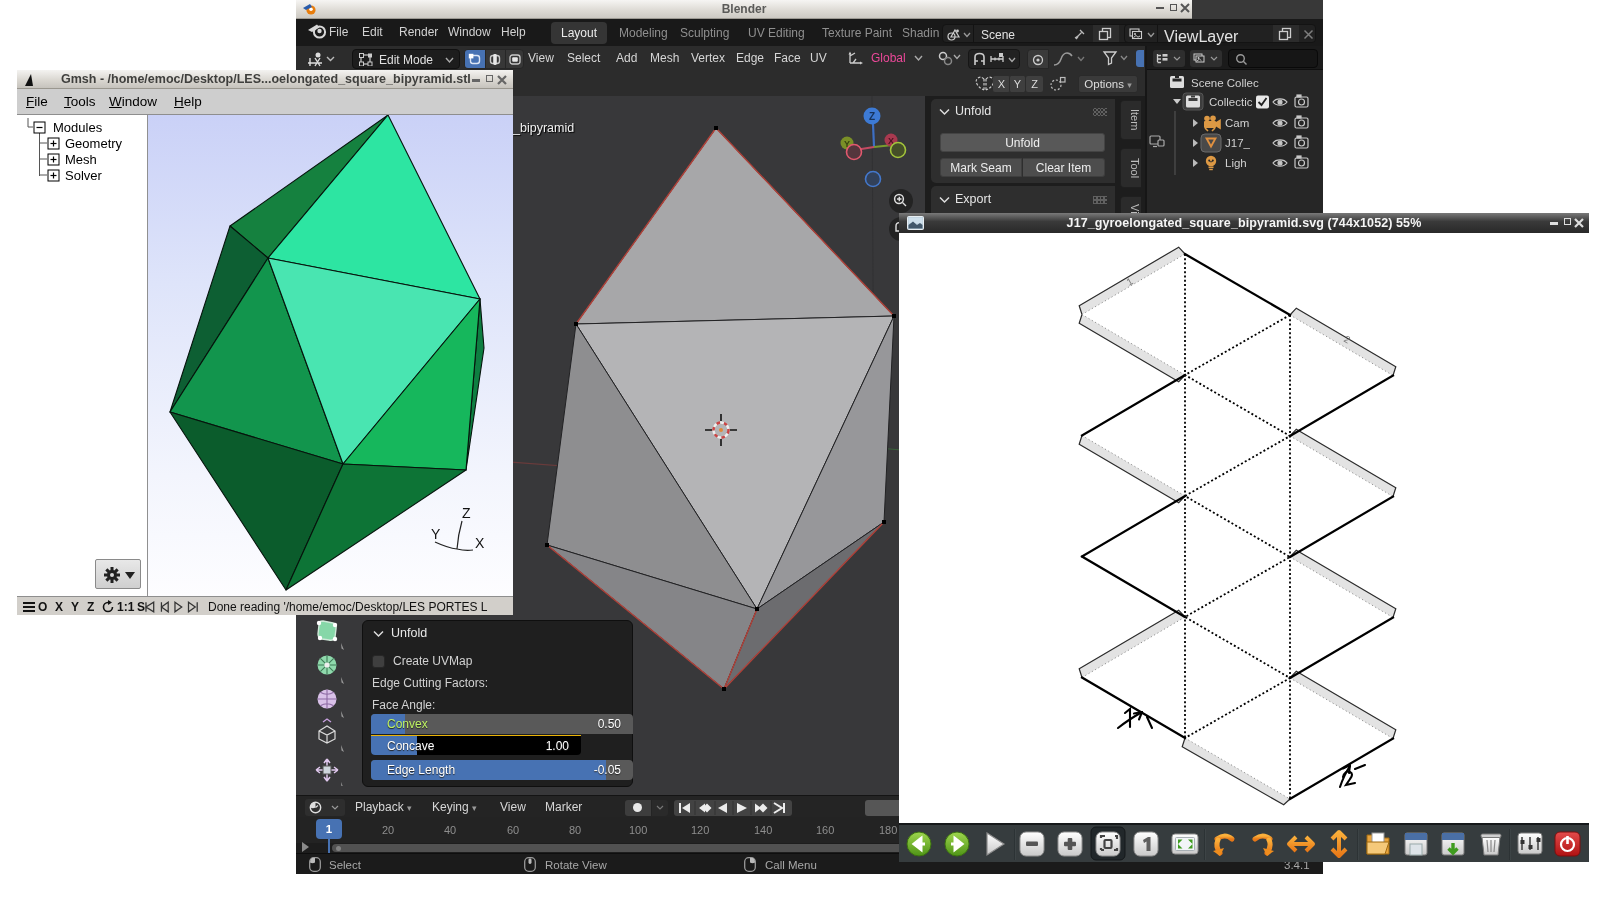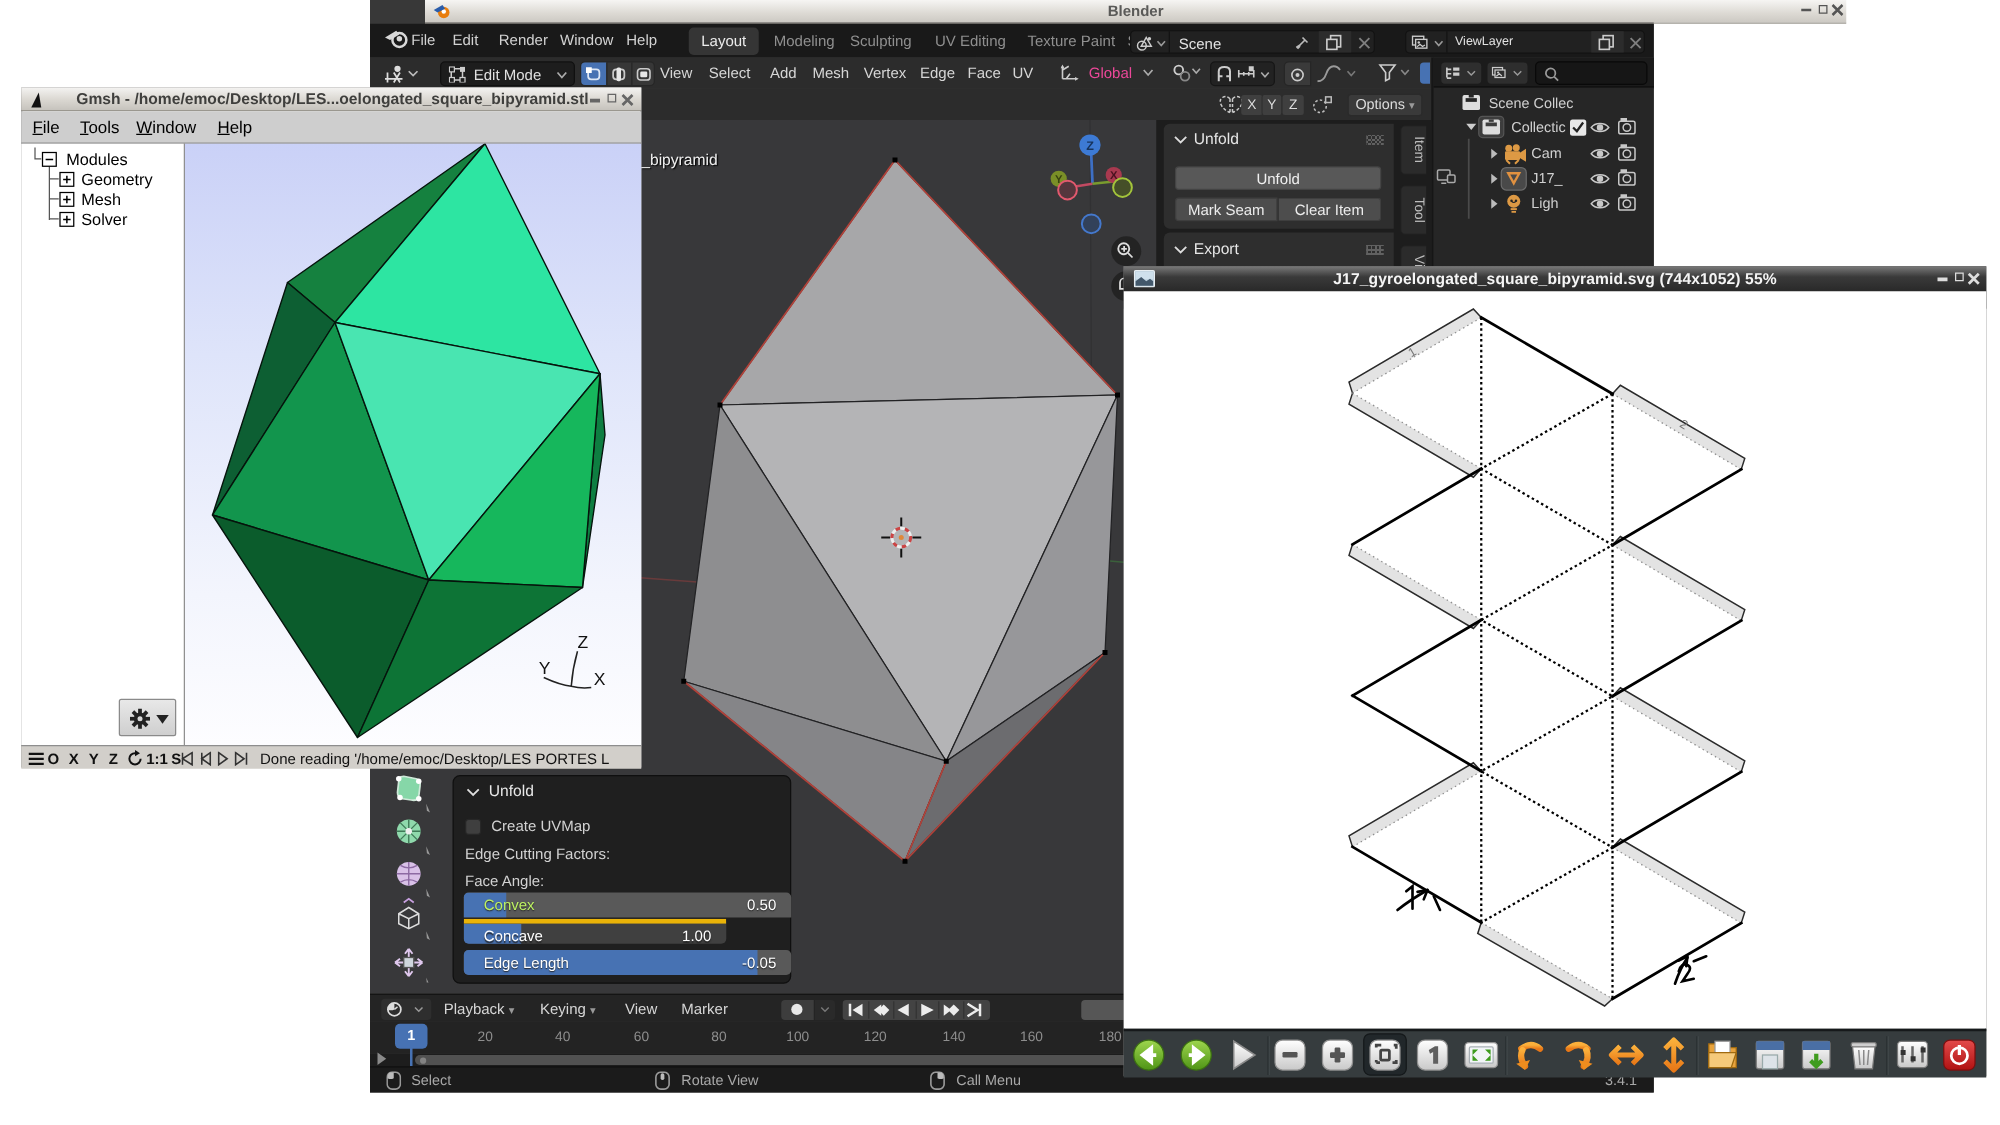--- a/index.html
+++ b/index.html
@@ -1,20 +1,20 @@
 <!DOCTYPE html>
 <html><head><meta charset="utf-8">
 <style>
 *{margin:0;padding:0;box-sizing:border-box;}
 html,body{width:1600px;height:900px;background:#fff;overflow:hidden;font-family:"Liberation Sans",sans-serif;}
 #desk{position:relative;width:1600px;height:900px;background:#fff;}
 .abs{position:absolute;}
 
 #blender{position:absolute;left:296px;top:0;width:1027px;height:874px;background:#383838;}
-#b-title{position:absolute;left:0;top:0;width:1137px;height:19px;background:linear-gradient(#f6f5f3,#dcd9d3 60%,#ccc9c3);border-bottom:1px solid #9d9a93;margin-left:44px;}
+#b-title{position:absolute;left:0;top:0;width:896px;height:19px;background:linear-gradient(#f6f5f3,#dcd9d3 60%,#ccc9c3);border-bottom:1px solid #9d9a93;}
 #b-title .t{position:absolute;left:0;right:0;top:2px;text-align:center;font-size:12px;font-weight:bold;color:#5a5a58;}
 #b-menu{position:absolute;left:0;top:19px;width:1027px;height:27px;background:#191919;}
 .bm{position:absolute;top:6px;font-size:12px;color:#d2d2d2;}
 .wtab{position:absolute;top:3px;height:22px;line-height:22px;font-size:12px;color:#8f8f8f;padding:0 10px;border-radius:4px;}
 .wtab.on{background:#353535;color:#ececec;}
 #b-tool{position:absolute;left:0;top:46px;width:1027px;height:25px;background:#2c2c2c;}
 #b-tool2{position:absolute;left:0;top:71px;width:851px;height:25px;background:#2c2c2c;}
 .mi{position:absolute;top:5px;font-size:12px;color:#d6d6d6;}
 
 #b-out{position:absolute;left:851px;top:46px;width:176px;height:749px;background:#262626;}
@@ -75,21 +75,21 @@
  <div class="bm" style="left:103px">Render</div>
  <div class="bm" style="left:152px">Window</div>
  <div class="bm" style="left:205px">Help</div>
  <div class="wtab on" style="left:255px">Layout</div>
  <div class="wtab" style="left:313px">Modeling</div>
  <div class="wtab" style="left:374px">Sculpting</div>
  <div class="wtab" style="left:442px">UV Editing</div>
  <div class="wtab" style="left:516px">Texture Paint</div>
  <div class="wtab" style="left:596px;padding-right:0">Shadin</div>
 
- <div class="abs" style="left:608px;top:5px;width:196px;height:19px;background:#212121;border-radius:4px;border:1px solid #131313">
+ <div class="abs" style="left:646px;top:5px;width:196px;height:19px;background:#212121;border-radius:4px;border:1px solid #131313">
    <svg class="abs" style="left:4px;top:2.5px" width="14" height="13" viewBox="0 0 14 13">
             <circle cx="4.5" cy="8.5" r="3.5" fill="none" stroke="#ccc" stroke-width="1.2"></circle>
             <path d="M8 2 L12 9 L4 9 Z" fill="none" stroke="#ccc" stroke-width="1.2"></path>
             <circle cx="10.5" cy="3" r="1.4" fill="#ccc"></circle>
           </svg>
    <svg class="abs" style="left:20px;top:7px" width="8" height="6">
             <path d="M1 1 L4 4.5 L7 1" stroke="#999" stroke-width="1.3" fill="none"></path>
           </svg>
    <div class="abs" style="left:30px;top:0;width:1px;height:17px;background:#131313"></div>
    <div class="abs" style="left:38px;top:2.5px;font-size:12px;color:#e2e2e2">Scene</div>
@@ -110,21 +110,21 @@
    <svg class="abs" style="left:4px;top:2.5px" width="15" height="13" viewBox="0 0 15 13">
             <rect x="1" y="1" width="9" height="7" fill="none" stroke="#ccc" stroke-width="1.1"></rect>
             <rect x="3.5" y="3.5" width="9" height="7" fill="#212121" stroke="#ccc" stroke-width="1.1"></rect>
             <circle cx="6" cy="6" r="1" fill="#ccc"></circle>
             <path d="M4.5 9.5 L7 7.5 L9 9.2 L11 8" stroke="#ccc" stroke-width="1" fill="none"></path>
           </svg>
    <svg class="abs" style="left:22px;top:7px" width="8" height="6">
             <path d="M1 1 L4 4.5 L7 1" stroke="#999" stroke-width="1.3" fill="none"></path>
           </svg>
    <div class="abs" style="left:32px;top:0;width:1px;height:17px;background:#131313"></div>
-   <div class="abs" style="left:39px;top:2.5px;font-size:10px;color:#e2e2e2">ViewLayer</div>
+   <div class="abs" style="left:39px;top:2.5px;font-size:16px;color:#e2e2e2">ViewLayer</div>
    <div class="abs" style="left:148px;top:0;width:26px;height:17px;background:#2c2c2c"></div>
    <svg class="abs" style="left:153px;top:2px" width="14" height="14" viewBox="0 0 14 14">
             <rect x="4.5" y="1.5" width="8" height="9" fill="none" stroke="#ccc" stroke-width="1.3"></rect>
             <rect x="1.5" y="4.5" width="8" height="8" fill="#2c2c2c" stroke="#ccc" stroke-width="1.3"></rect>
           </svg>
    <svg class="abs" style="left:178px;top:4px" width="11" height="11">
             <path d="M1.5 1.5 L9.5 9.5 M9.5 1.5 L1.5 9.5" stroke="#7e7e7e" stroke-width="1.5"></path>
           </svg>
  </div>
 </div>
@@ -329,21 +329,21 @@
   <div class="abs" style="left:28px;top:5px;font-size:12.5px;color:#e8e8e8">Unfold</div>
   <div class="abs" style="left:9px;top:34px;width:13px;height:13px;background:#3f3f3f;border-radius:3px;border:1px solid #272727"></div>
   <div class="abs" style="left:30px;top:33px;font-size:12px;color:#d2d2d2">Create UVMap</div>
   <div class="abs" style="left:9px;top:55px;font-size:12px;color:#d2d2d2">Edge Cutting Factors:</div>
   <div class="abs" style="left:9px;top:77px;font-size:12px;color:#d2d2d2">Face Angle:</div>
   <div class="abs" style="left:8px;top:93px;width:262px;height:20px;background:#595959;border-radius:4px 4px 0 0;overflow:hidden">
    <div class="abs" style="left:0;top:0;width:34px;height:20px;background:#4772b3"></div>
    <div class="abs" style="left:16px;top:3px;font-size:12px;color:#bef264;text-shadow:0 1px 1px #222">Convex</div>
    <div class="abs" style="right:12px;top:3px;font-size:12px;color:#fff;text-shadow:0 1px 1px #222">0.50</div>
   </div>
-  <div class="abs" style="left:8px;top:114px;width:210px;height:20px;background:#404040;border-radius:0 0 4px 4px;overflow:hidden;border-top:4px solid #eab308">
+  <div class="abs" style="left:8px;top:114px;width:210px;height:20px;background:#000000;border-radius:0 0 4px 4px;overflow:hidden;border-top:1px solid #eab308">
    <div class="abs" style="left:0;top:0;width:46px;height:20px;background:#4772b3"></div>
    <div class="abs" style="left:16px;top:3px;font-size:12px;color:#fff;text-shadow:0 1px 1px #222">Concave</div>
    <div class="abs" style="right:12px;top:3px;font-size:12px;color:#fff;text-shadow:0 1px 1px #222">1.00</div>
   </div>
   <div class="abs" style="left:8px;top:139px;width:262px;height:20px;background:#595959;border-radius:4px;overflow:hidden">
    <div class="abs" style="left:0;top:0;width:235px;height:20px;background:#4772b3"></div>
    <div class="abs" style="left:16px;top:3px;font-size:12px;color:#fff;text-shadow:0 1px 1px #222">Edge Length</div>
    <div class="abs" style="right:12px;top:3px;font-size:12px;color:#fff;text-shadow:0 1px 1px #222">-0.05</div>
   </div>
  </div>

